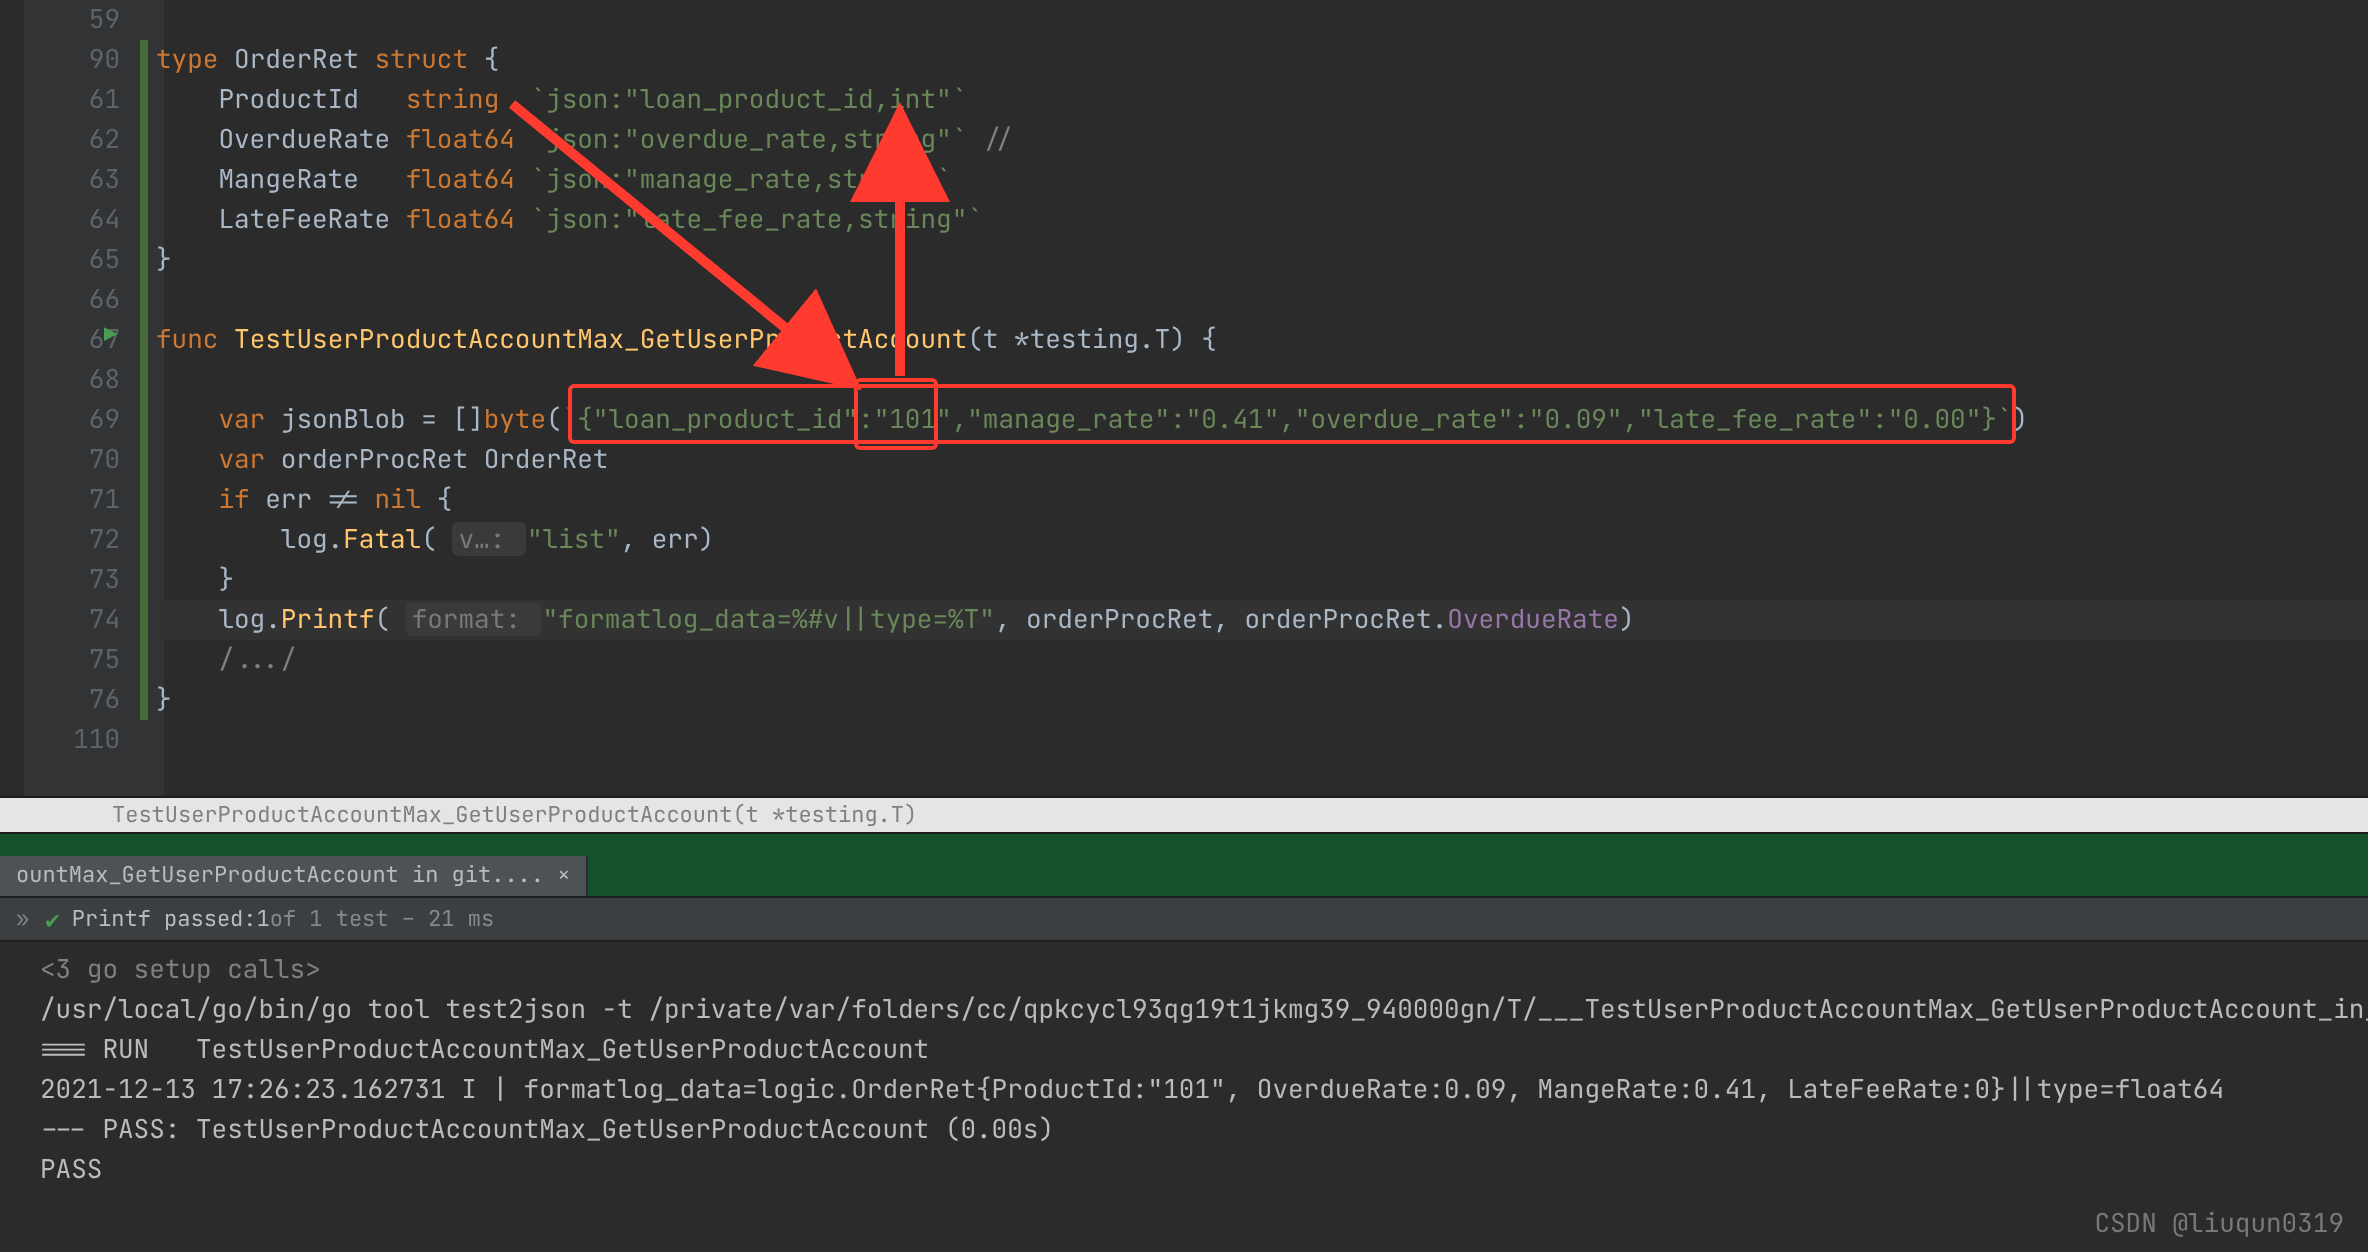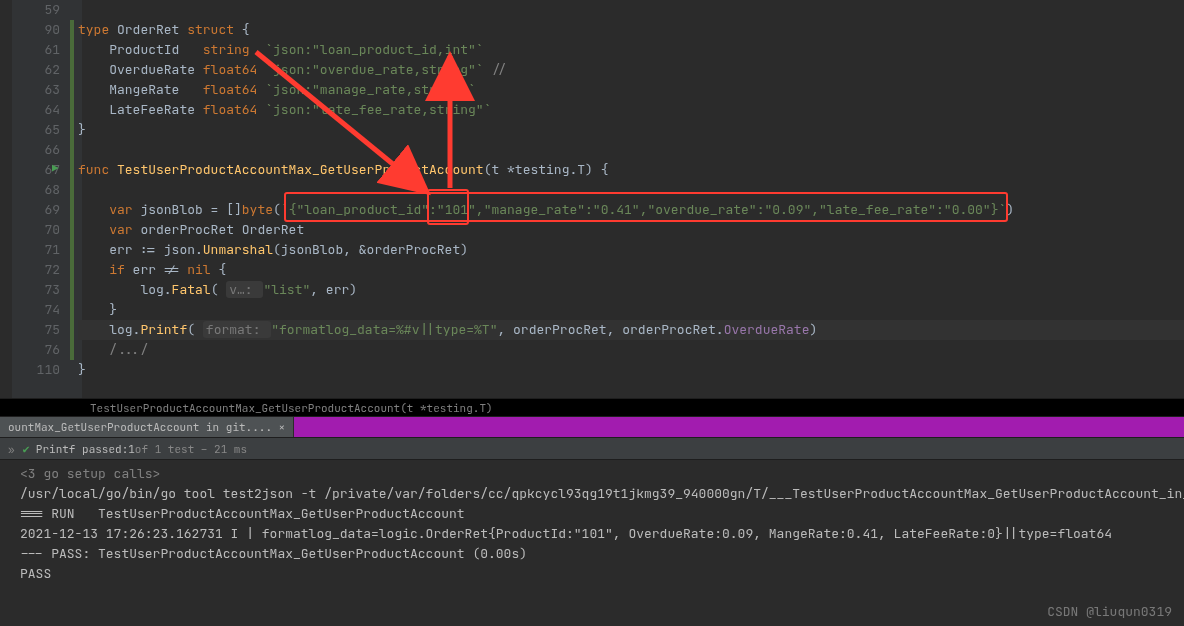--- a/index.html
+++ b/index.html
@@ -25,26 +25,26 @@
   .prp { color:#9876aa; }
   .hint { color:#787878; font-style:normal; background:#3a3a3a; border-radius:3px; padding:0 3px; }
   .run-icon { position:absolute; left:52px; top:161px; width:12px; height:12px;
     color:#499c54; font-size:11px; }
   .highlight-line { background:#323232; }
 
   
   .red-box { position:absolute; border:2px solid #ff3b30; border-radius:3px; pointer-events:none; }
   .arrow { position:absolute; pointer-events:none; }
 
-  .breadcrumb { height:18px; background:#000000; color:#808080;
-    font-size:11px; padding-left:90px; line-height:18px;
+  .breadcrumb { height:18px; background:#e5e5e5; color:#808080;
+    font-size:11px; padding-left:56px; line-height:18px;
     border-top:1px solid #1e1e1e; }
 
-  .test-tab-bar { height:22px; background:#a21caf; border-top:1px solid #1e1e1e;
-    border-bottom:1px solid #1e1e1e; display:flex; align-items:center; }
+  .test-tab-bar { height:33px; background:#14532d; border-top:1px solid #1e1e1e;
+    border-bottom:1px solid #1e1e1e; display:flex; align-items:flex-end; }
   .test-tab { background:#4e5254; color:#bbb; font-size:11px; height:20px;
     line-height:20px; padding:0 8px; border-right:1px solid #2b2b2b; }
   .status-bar { height:22px; background:#3c3f41; display:flex; align-items:center;
     padding-left:8px; color:#bbb; font-size:11px; border-bottom:1px solid #1e1e1e;}
   .pass-icon { color:#499c54; margin-right:6px; font-size:12px; }
 
   .console { background:#2b2b2b; padding:4px 20px; font-size:13px;
     color:#bbbbbb; line-height:20px; font-family:inherit;}
   .console .cline { white-space:pre; }
   .watermark { position:absolute; right:12px; bottom:6px; color:#999;
@@ -86,21 +86,20 @@
     <div class="line"><span>    ProductId   </span><span class="kw">string</span><span>  </span><span class="str">`json:"loan_product_id,int"`</span></div>
     <div class="line"><span>    OverdueRate </span><span class="kw">float64</span><span> </span><span class="str">`json:"overdue_rate,string"` </span><span class="cm">//</span></div>
     <div class="line"><span>    MangeRate   </span><span class="kw">float64</span><span> </span><span class="str">`json:"manage_rate,string"`</span></div>
     <div class="line"><span>    LateFeeRate </span><span class="kw">float64</span><span> </span><span class="str">`json:"late_fee_rate,string"`</span></div>
     <div class="line"><span>}</span></div>
     <div class="line"></div>
     <div class="line"><span class="kw">func </span><span class="fn">TestUserProductAccountMax_GetUserProductAccount</span><span>(t *testing.</span><span class="typ">T</span><span>) {</span></div>
     <div class="line"></div>
     <div class="line"><span class="kw">    var </span><span>jsonBlob </span><span>= []</span><span class="kw">byte</span><span>(</span><span class="str">`{"loan_product_id":"101","manage_rate":"0.41","overdue_rate":"0.09","late_fee_rate":"0.00"}`</span><span>)</span></div>
     <div class="line"><span class="kw">    var </span><span>orderProcRet </span><span class="typ">OrderRet</span></div>
-    <div class="line"><span>    err := json.</span><span class="fn">Unmarshal</span><span>(jsonBlob, &amp;orderProcRet)</span></div>
     <div class="line"><span class="kw">    if </span><span>err != </span><span class="kw">nil</span><span> {</span></div>
     <div class="line"><span>        log.</span><span class="fn">Fatal</span><span>( </span><span class="hint">v…: </span><span class="str">"list"</span><span>, err)</span></div>
     <div class="line"><span>    }</span></div>
     <div class="line highlight-line"><span>    log.</span><span class="fn">Printf</span><span>( </span><span class="hint">format: </span><span class="str">"formatlog_data=%#v||type=%T"</span><span>, orderProcRet, orderProcRet.</span><span class="prp">OverdueRate</span><span>)</span></div>
     <div class="line"><span class="fold">    /.../</span></div>
     <div class="line"><span>}</span></div>
   </div>
 
   <div class="red-box" style="left:284px; top:192px; width:724px; height:30px;"></div>
   <div class="red-box" style="left:427px; top:189px; width:42px; height:36px;"></div>

